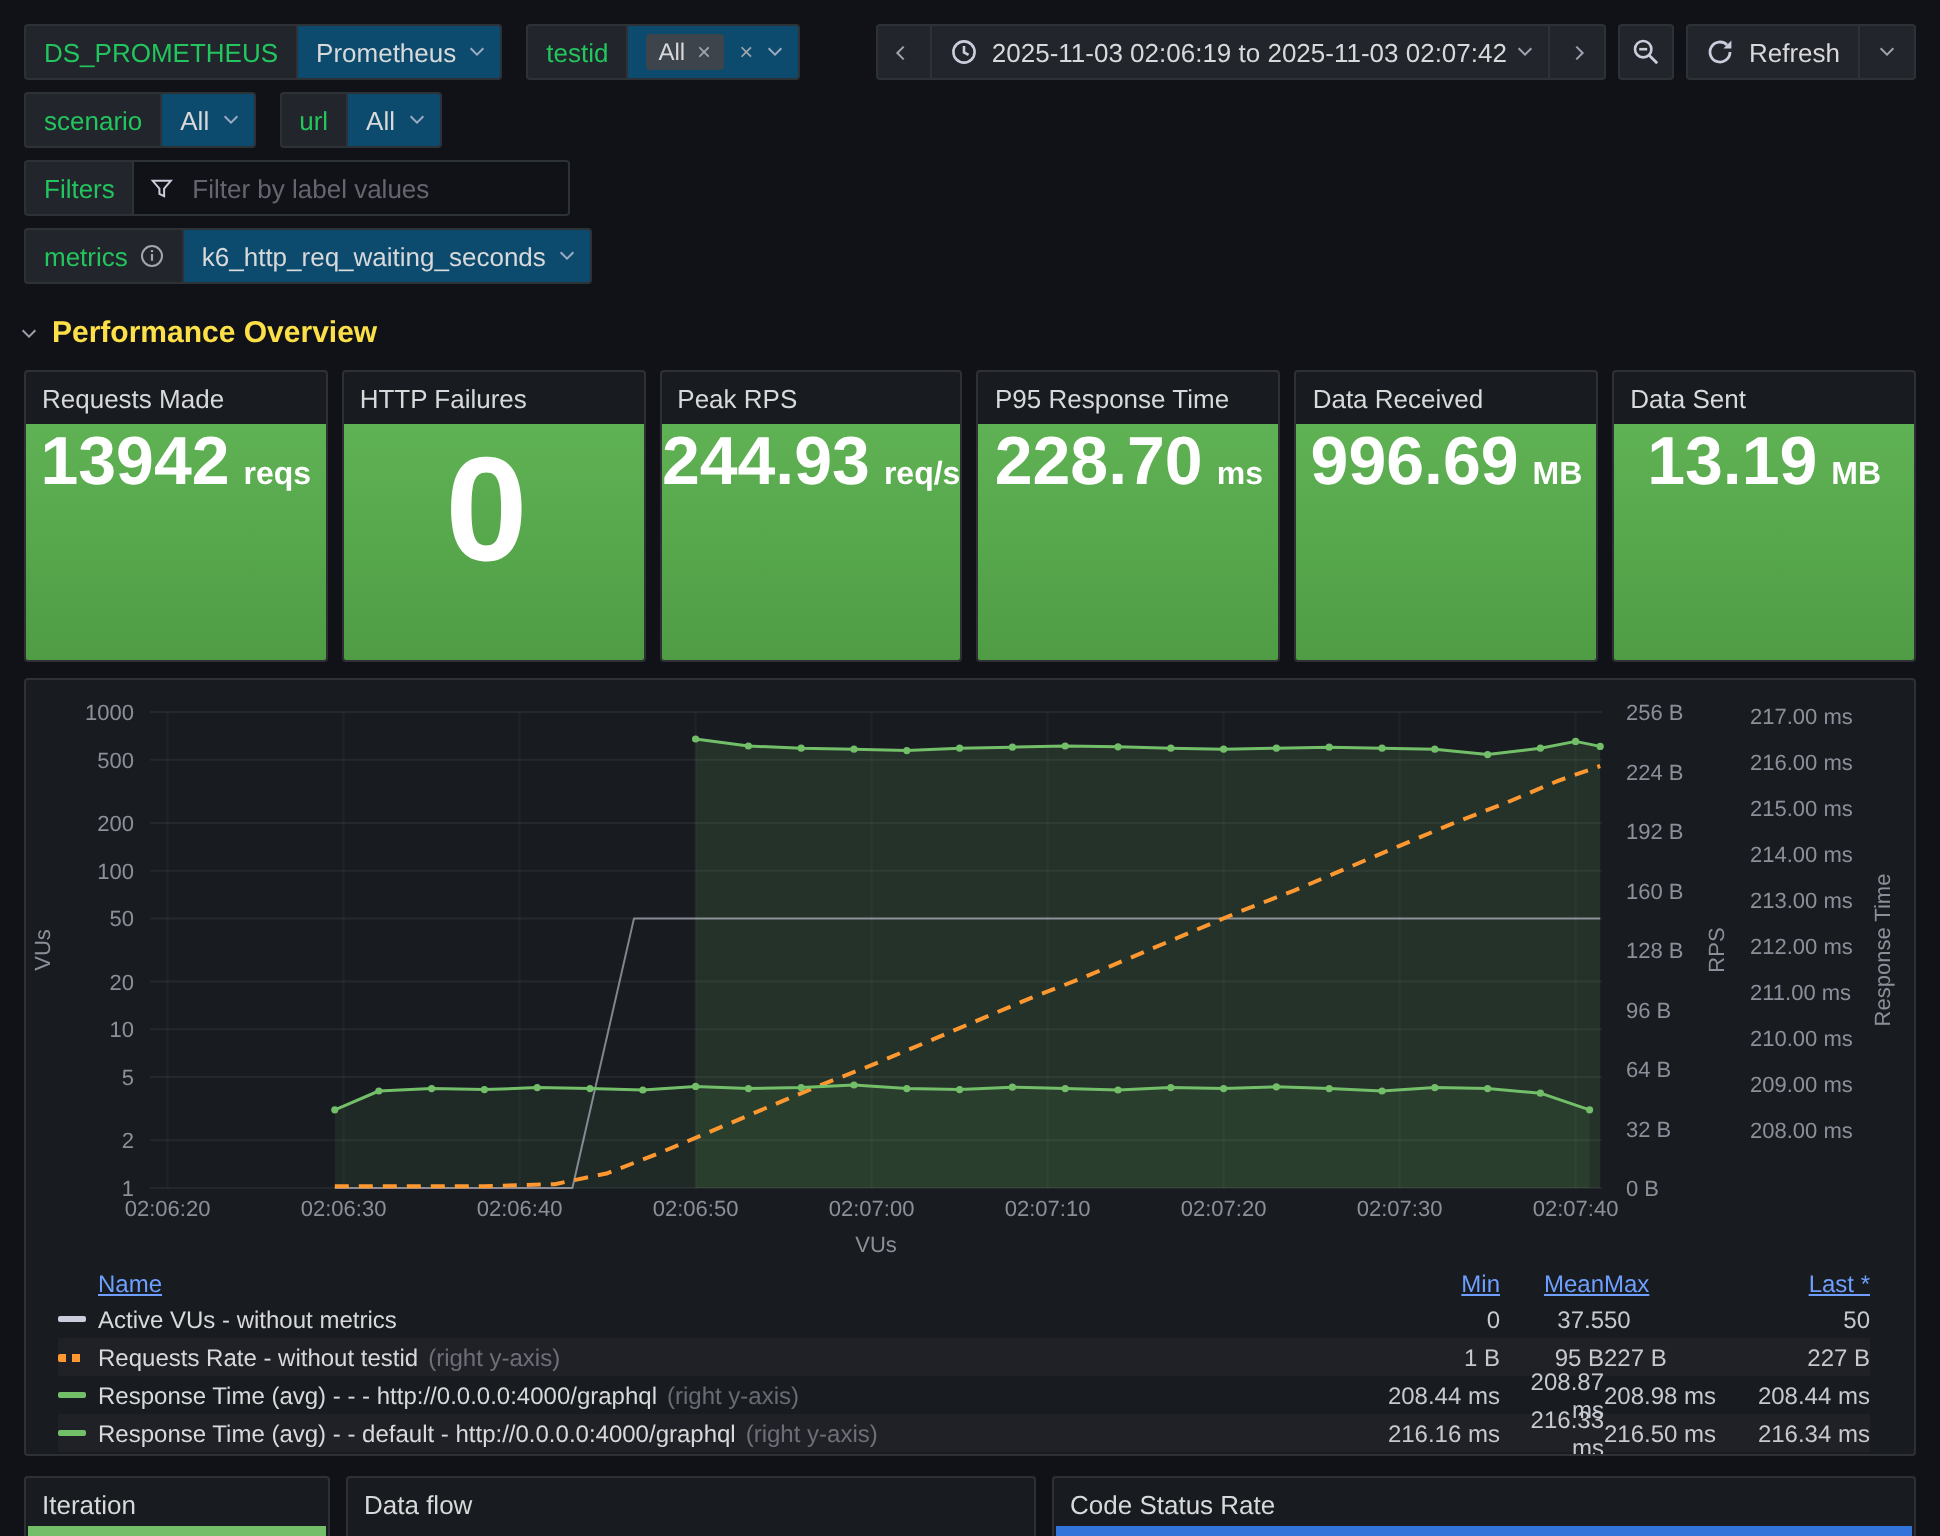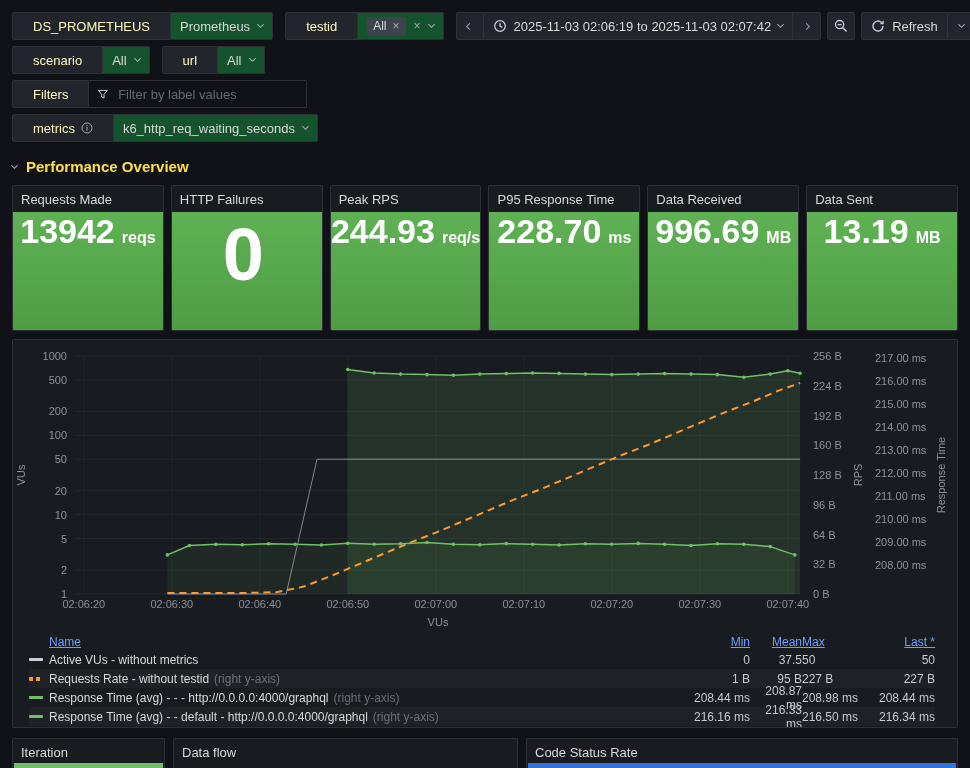--- a/index.html
+++ b/index.html
@@ -8,23 +8,23 @@
   body {
     width:970px; height:768px; overflow:hidden;
     background:#111217; color:#ccccdc;
     font-family:"Liberation Sans", sans-serif; font-size:13px;
   }
   .toolbar { padding:0 12px; }
   .trow { display:flex; align-items:center; gap:12px; height:28px; margin-top:6px; }
   .trow.first { margin-top:12px; }
 
   .vargroup { display:flex; align-items:stretch; height:28px; }
-  .var-label { display:flex; align-items:center; gap:6px; padding:0 20px; background:#22252b;
-    border:1px solid #2c3235; border-radius:2px 0 0 2px; color:#fef9c3; white-space:nowrap; }
-  .var-value { display:flex; align-items:center; gap:8px; padding:0 9px; background:#14532d;
+  .var-label { display:flex; align-items:center; gap:6px; padding:0 9px; background:#22252b;
+    border:1px solid #2c3235; border-radius:2px 0 0 2px; color:#22c55e; white-space:nowrap; }
+  .var-value { display:flex; align-items:center; gap:8px; padding:0 9px; background:#0c4a6e;
     border:1px solid #2c3235; border-left:none; border-radius:0 2px 2px 0; color:#d8d9da;
     cursor:pointer; white-space:nowrap; }
   .tag { display:flex; align-items:center; gap:6px; background:#3e444c; padding:2px 6px;
     border-radius:2px; font-size:12px; color:#d8d9da; }
   .xmark { font-size:12px; color:#9fa6ad; line-height:1; cursor:pointer; }
 
   .chev { display:inline-block; width:5px; height:5px;
     border-style:solid; border-color:rgba(204,204,220,0.75); border-width:0 1.5px 1.5px 0; }
   .chev.down  { transform:rotate(45deg); margin-top:-3px; }
   .chev.left  { transform:rotate(135deg); }

